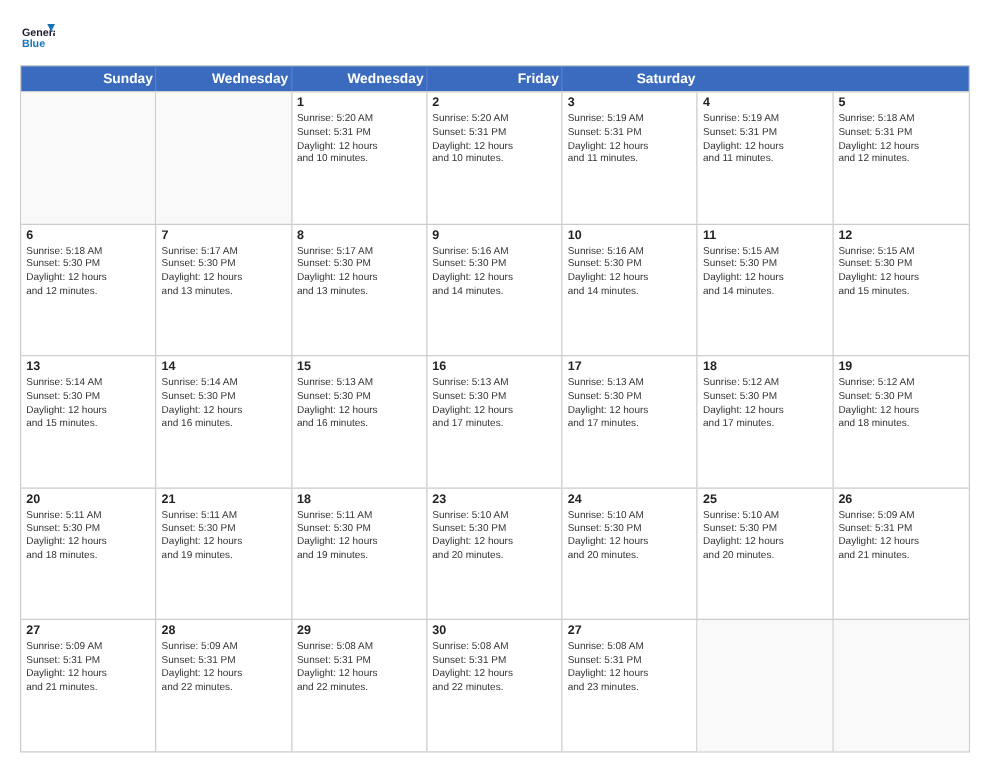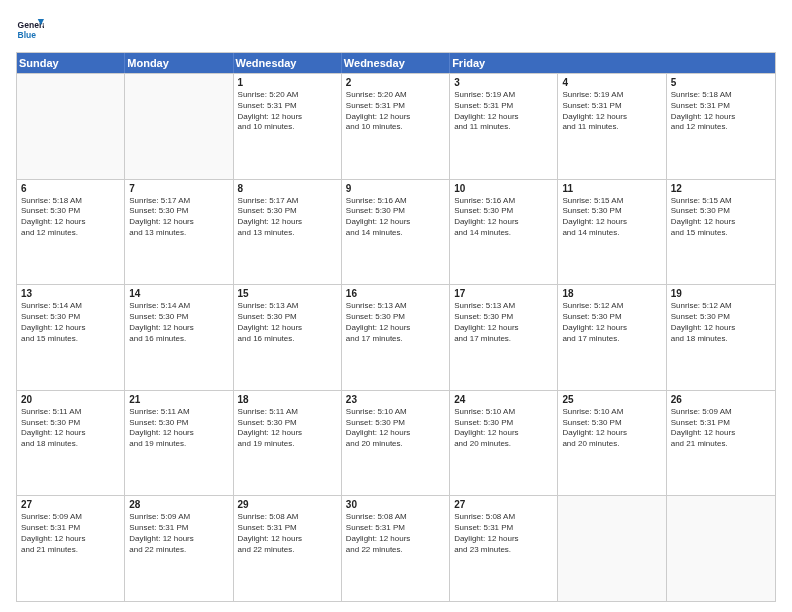--- a/index.html
+++ b/index.html
@@ -59,21 +59,21 @@
     }
     .cal-header {
       display: grid;
       grid-template-columns: repeat(7, 1fr);
       background: #3a6bbf;
     }
     .cal-header-cell {
       color: #fff;
       font-size: 11px;
       font-weight: bold;
-      text-align: left;
+      text-align: right;
       padding: 4px 2px;
       border-right: 1px solid #5580cc;
     }
     .cal-header-cell:last-child { border-right: none; }
     .cal-body {
       flex: 1;
       display: flex;
       flex-direction: column;
     }
     .cal-row {
@@ -125,24 +125,24 @@
     </div>
     <div class="title-block">
       <div class="month-title"></div>
       <div class="location"></div>
     </div>
   </div>
 
   <div class="calendar">
     <div class="cal-header">
     <div class="cal-header-cell">Sunday</div>
-        <div class="cal-header-cell">Monday</div>
         <div class="cal-header-cell">Wednesday</div>
         <div class="cal-header-cell">Wednesday</div>
         <div class="cal-header-cell">Friday</div>
+        <div class="cal-header-cell">Saturday</div>
       </div>
     <div class="cal-body">
     <div class="cal-row">
           <div class="cal-cell empty"></div>
           <div class="cal-cell empty"></div>
           <div class="cal-cell">
             <span class="day-num">1</span>
             <div class="cell-text" style="white-space: pre-line;">Sunrise: 5:20 AM
 Sunset: 5:31 PM
 Daylight: 12 hours

